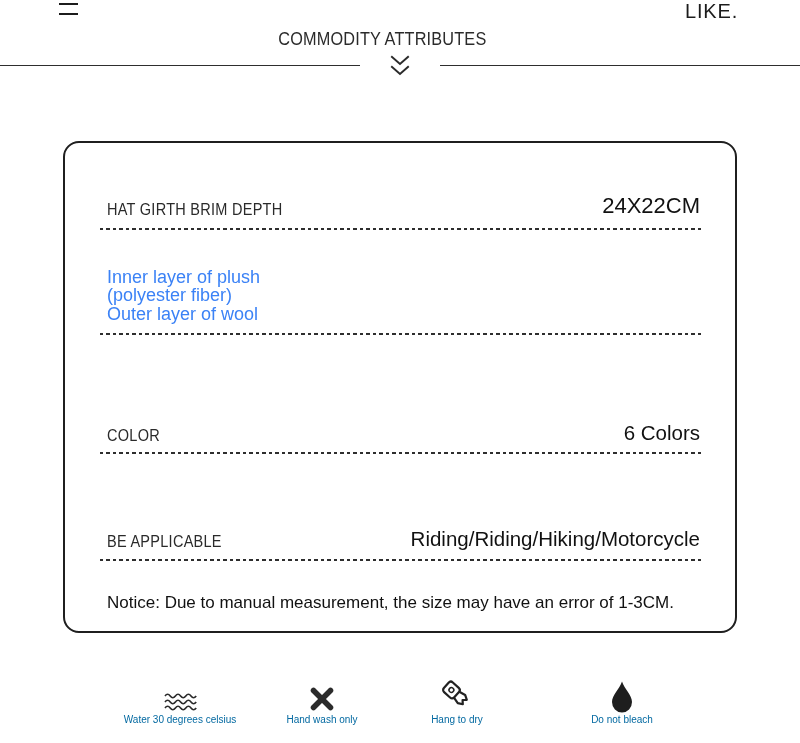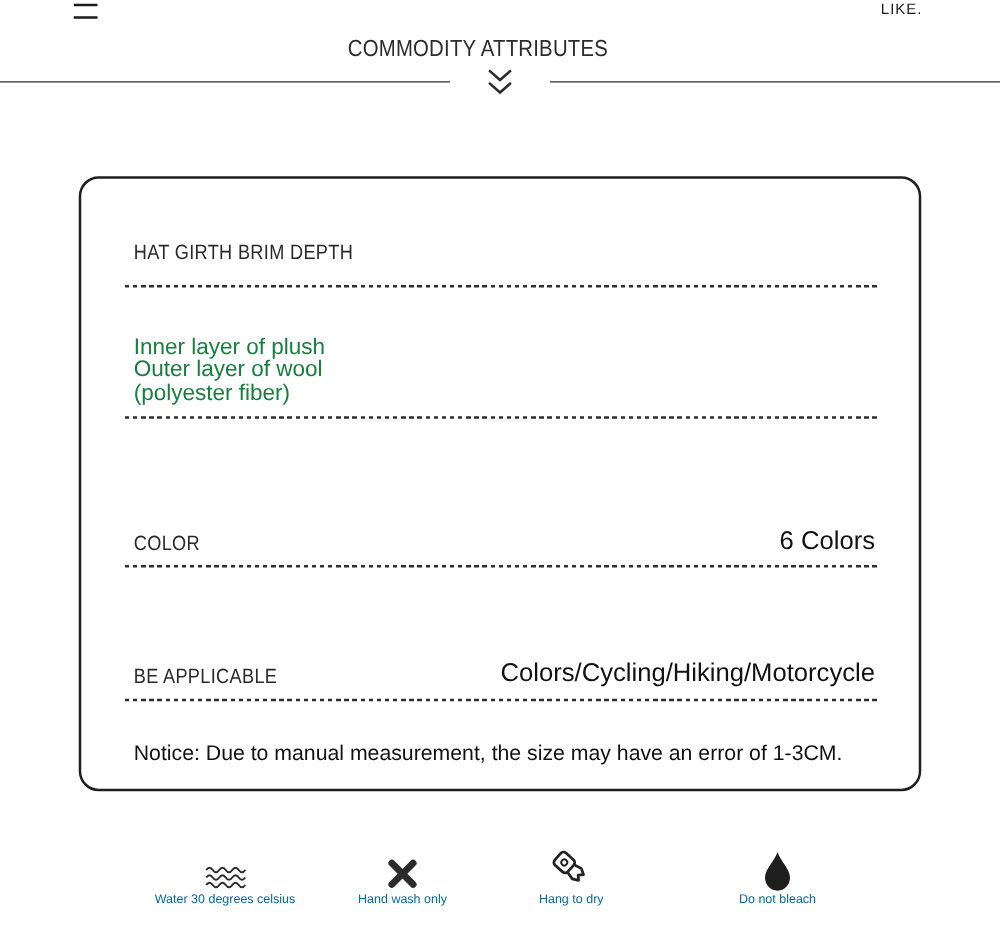--- a/index.html
+++ b/index.html
@@ -3,21 +3,21 @@
 <meta charset="utf-8">
 <style>
   * { margin: 0; padding: 0; box-sizing: border-box; }
   html, body { width: 800px; height: 743px; background: #ffffff; overflow: hidden; }
   body { font-family: "Liberation Sans", "DejaVu Sans", sans-serif; color: #222; position: relative; }
 
   
   .menu-icon { position: absolute; left: 59px; top: 3px; width: 19px; height: 12px;
                display: flex; flex-direction: column; justify-content: space-between; cursor: pointer; }
   .menu-icon span { display: block; width: 19px; height: 2.4px; background: #1c1c1c; }
-  .like-link { position: absolute; top: 0px; right: 62px; font-size: 12px; font-weight: 500;
+  .like-link { position: absolute; top: 0px; right: 62px; font-size: 20px; font-weight: 500;
                letter-spacing: 0.8px; color: #1c1c1c; }
 
   .page-title { position: absolute; top: 28px; left: 0; width: 764px; text-align: center;
                 font-size: 18.5px; font-weight: 500; color: #2b2b2b; letter-spacing: 0.2px; }
   .page-title .cond-c { display: inline-block; transform: scaleX(0.88); transform-origin: center; white-space: nowrap; }
 
   
   .divider-seg { position: absolute; top: 65px; height: 0; border-top: 1.3px solid #2e2e2e; }
   .divider-left { left: 0; width: 360px; }
   .divider-right { left: 440px; width: 360px; }
@@ -29,21 +29,21 @@
   .attr-row { position: absolute; left: 42px; right: 35px; display: flex;
               justify-content: space-between; align-items: flex-end; }
   .row-label { font-size: 16.5px; color: #2a2a2a; white-space: nowrap; }
   .row-label .cond-l { display: inline-block; transform: scaleX(0.88); transform-origin: left center; white-space: nowrap; letter-spacing: 0.3px; }
   .row-value { font-size: 20.5px; color: #111; white-space: nowrap; }
   .row-value-big { font-size: 22px; }
 
   .row-1 { top: 50px; }
   .row-2 { top: 122px; height: 58px; align-items: flex-end; }
   .row-2 .row-label { padding-bottom: 2px; }
-  .value-lines { text-align: left; font-size: 18px; line-height: 18.5px; color: #15803d; }
+  .value-lines { text-align: left; font-size: 18px; line-height: 18.5px; color: #3b82f6; }
   .row-3 { top: 278px; }
   .row-4 { top: 384px; }
 
   .dash-line { position: absolute; left: 35px; right: 31px; height: 1.6px;
                background: repeating-linear-gradient(90deg, #2e2e2e 0 3.5px, transparent 3.5px 6.5px); }
   .dash-1 { top: 85px; }
   .dash-2 { top: 190px; }
   .dash-3 { top: 309px; }
   .dash-4 { top: 416px; }
 
@@ -78,45 +78,46 @@
     <path d="M5 13 L13 20 L21 13"></path>
   </svg>
 </div>
 
 <div class="attr-card">
 
   <div class="attr-row row-1">
     <div class="row-label">
       <span class="cond-l">HAT GIRTH BRIM DEPTH</span>
     </div>
+    <div class="row-value row-value-big">24X22CM</div>
   </div>
   <div class="dash-line dash-1"></div>
 
   <div class="attr-row row-2">
     <div class="value-lines">
       <div>Inner layer of plush</div>
+      <div>(polyester fiber)</div>
       <div>Outer layer of wool</div>
-      <div>(polyester fiber)</div>
     </div>
   </div>
   <div class="dash-line dash-2"></div>
 
   <div class="attr-row row-3">
     <div class="row-label">
       <span class="cond-l">COLOR</span>
     </div>
     <div class="row-value">6 Colors</div>
   </div>
   <div class="dash-line dash-3"></div>
 
   <div class="attr-row row-4">
     <div class="row-label">
       <span class="cond-l">BE APPLICABLE</span>
     </div>
-    <div class="row-value">Colors/Cycling/Hiking/Motorcycle</div>
+    <div class="row-value">Riding/Riding/Hiking/Motorcycle</div>
   </div>
   <div class="dash-line dash-4"></div>
 
   <div class="notice-text">Notice: Due to manual measurement, the size may have an error of 1-3CM.</div>
 </div>
 
 <div class="care-item care-1">
   <div class="care-icon-wrap">
     <svg width="34" height="24" viewBox="0 0 34 24" fill="none" stroke="#2b2b2b" stroke-width="1.6">
       <path d="M2 6 q2.6 -3.6 5.2 0 t5.2 0 t5.2 0 t5.2 0 t5.2 0 t5.2 0"></path>

